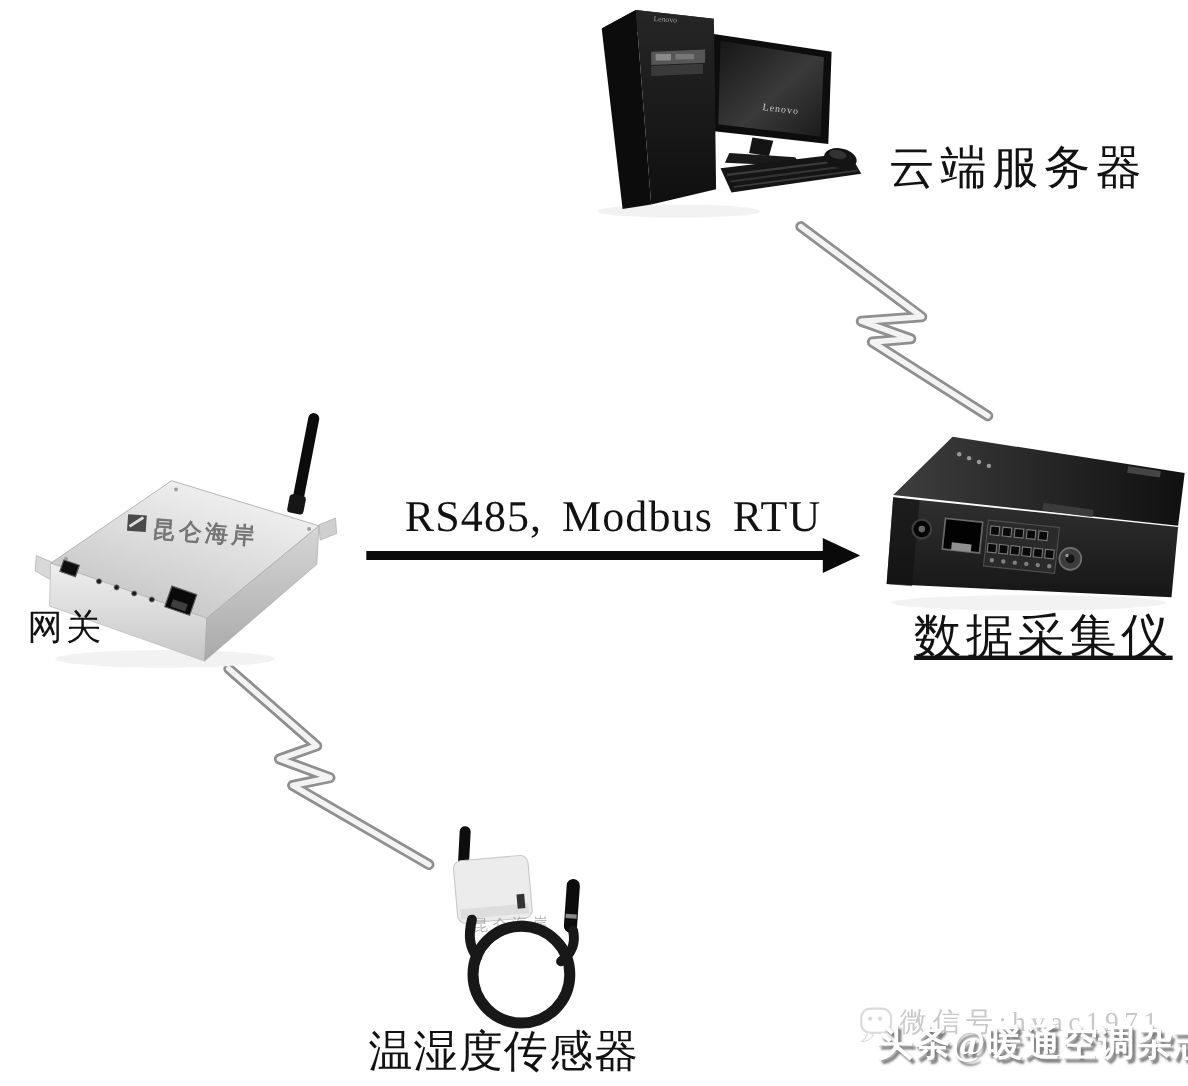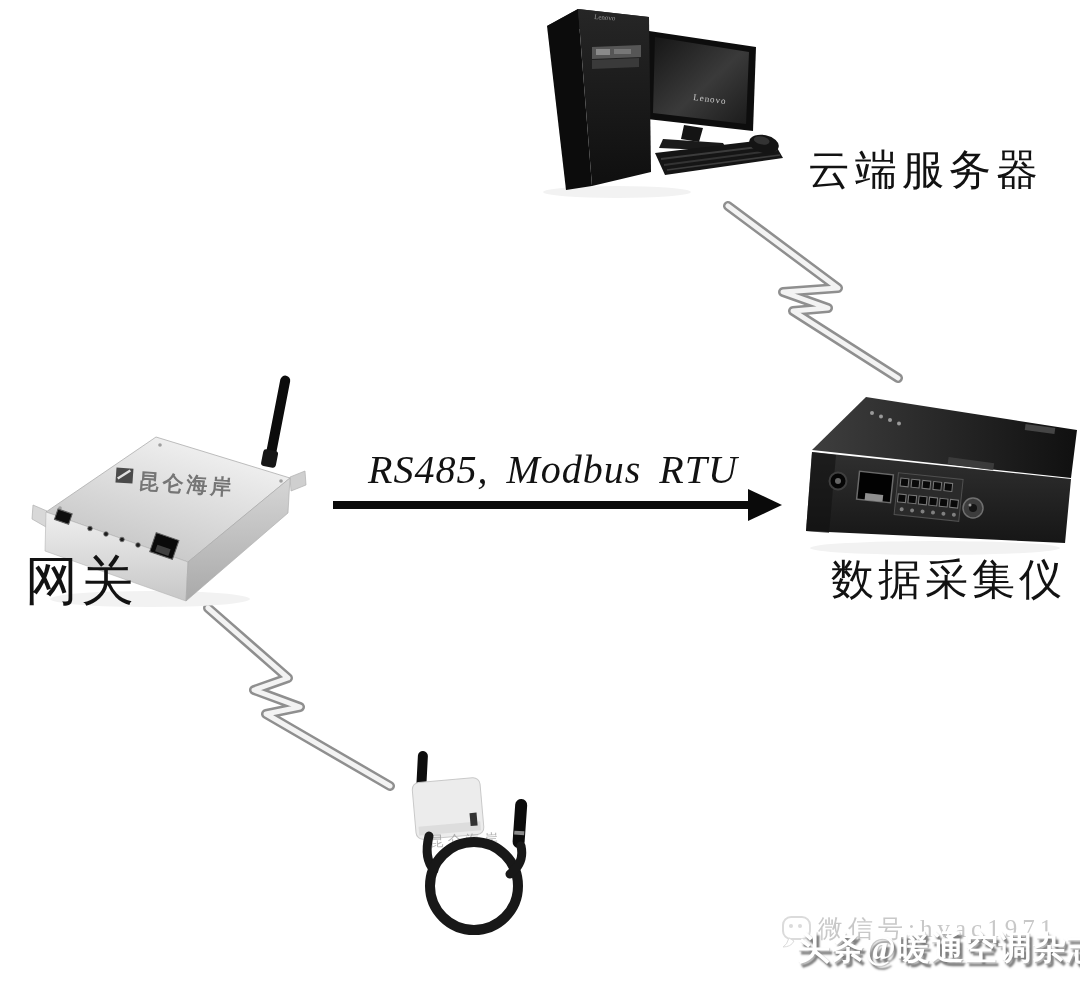--- a/index.html
+++ b/index.html
@@ -6,25 +6,25 @@
   .canvas{
     position:relative;width:1080px;height:987px;background:#ffffff;
     overflow:hidden;
     font-family:"Liberation Serif","DejaVu Serif",serif;
   }
   .canvas svg{position:absolute;left:0;top:0;}
   .node-label{
     position:absolute;color:#121212;white-space:nowrap;line-height:1.05;
     font-family:"Liberation Serif","DejaVu Serif",serif;
   }
-  .lbl-cloud{left:808px;top:148px;font-size:42px;letter-spacing:5px;}
+  .lbl-cloud{left:808px;top:131px;font-size:42px;letter-spacing:5px;}
   .lbl-4g{left:853px;top:257px;font-size:40px;letter-spacing:2px;}
-  .lbl-rs485{left:368px;top:449px;font-size:40px;word-spacing:7px;letter-spacing:1px;font-style:italic;}
-  .lbl-gateway{left:25px;top:554px;font-size:53px;letter-spacing:3px;}
-  .lbl-collector{left:831px;top:557px;font-size:43px;letter-spacing:4px;}
+  .lbl-rs485{left:368px;top:449px;font-size:40px;word-spacing:7px;letter-spacing:1px;}
+  .lbl-gateway{left:25px;top:554px;font-size:32px;letter-spacing:3px;}
+  .lbl-collector{left:831px;top:557px;font-size:43px;letter-spacing:4px;text-decoration:underline;}
   .lbl-zigbee{left:14px;top:749px;font-size:44px;letter-spacing:1px;}
   .lbl-sensor{left:335px;top:935px;font-size:40px;letter-spacing:1px;}
   .wm-faint{
     position:absolute;left:818px;top:912px;font-size:25px;letter-spacing:5px;
     color:#bfbfbf;opacity:.85;z-index:3;white-space:nowrap;
   }
   .wm-main{
     position:absolute;left:797px;top:926px;font-size:33px;font-weight:bold;
     color:#ffffff;z-index:4;white-space:nowrap;letter-spacing:1px;
     text-shadow:3px 4px 2px rgba(105,105,105,.85),1px 1px 1px rgba(150,150,150,.55);
@@ -213,17 +213,18 @@
     <circle cx="791" cy="926" r="2" fill="#c8c8c8"></circle>
     <circle cx="800" cy="926" r="2" fill="#c8c8c8"></circle>
     <path d="M 789 938 q -2 7 -6 9 q 8 0 11 -6 z" fill="#ffffff" stroke="#c8c8c8" stroke-width="1"></path>
   </g>
 </svg>
 
 <div class="node-label lbl-cloud">云端服务器</div>
 <div class="node-label lbl-rs485">RS485, Modbus RTU</div>
 <div class="node-label lbl-gateway">网关</div>
 <div class="node-label lbl-collector">数据采集仪</div>
+<div class="node-label lbl-sensor">温湿度传感器</div>
 
 <div class="wm-faint">微信号:hvac1971</div>
 <div class="wm-main">头条@暖通空调杂志</div>
 
 </div>
 
 </body></html>

